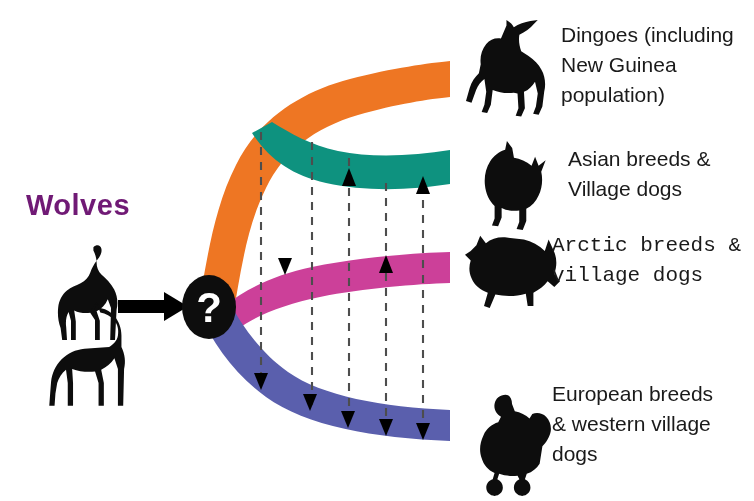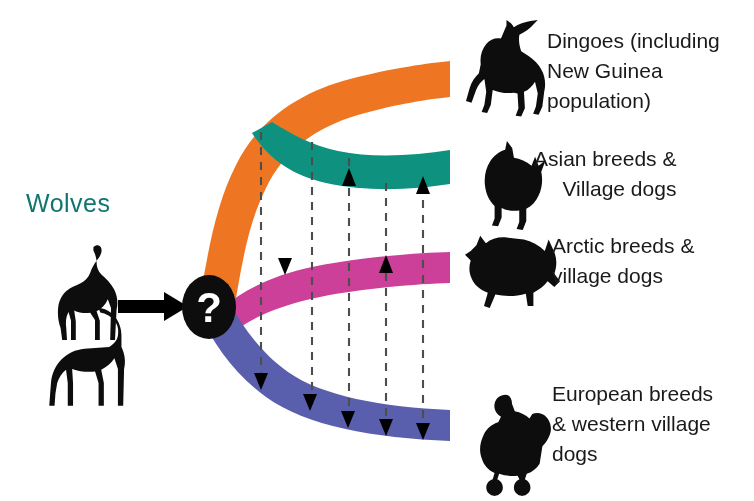--- a/index.html
+++ b/index.html
@@ -28,28 +28,28 @@
     line-height: 30px;
     color: #1a1a1a;
     white-space: pre-line;
     letter-spacing: 0px;
   }
   #wolves-title {
     position: absolute;
     left: 26px;
     top: 189px;
     font-family: "Liberation Sans", sans-serif;
-    font-size: 25px;
-    font-weight: normal;
+    font-size: 29px;
+    font-weight: bold;
     letter-spacing: 0.5px;
-    color: #0f766e;
-  }
-  #label-dingoes { left: 547px; top: 20px; margin-top: 6px; }
-  #label-asian   { left: 534px; top: 144px; text-align: right; }
-  #label-arctic  { left: 552px; top: 231px; }
+    color: #701a75;
+  }
+  #label-dingoes { left: 561px; top: 20px; }
+  #label-asian   { left: 568px; top: 144px; }
+  #label-arctic  { left: 552px; top: 231px; font-family: Liberation Mono, monospace; }
   #label-european{ left: 552px; top: 379px; }
 </style>
 </head>
 <body>
 
 <svg id="canvas" viewBox="0 0 754 501" xmlns="http://www.w3.org/2000/svg">
 
   <rect x="0" y="0" width="754" height="501" fill="#ffffff"></rect>
 
   <g>

